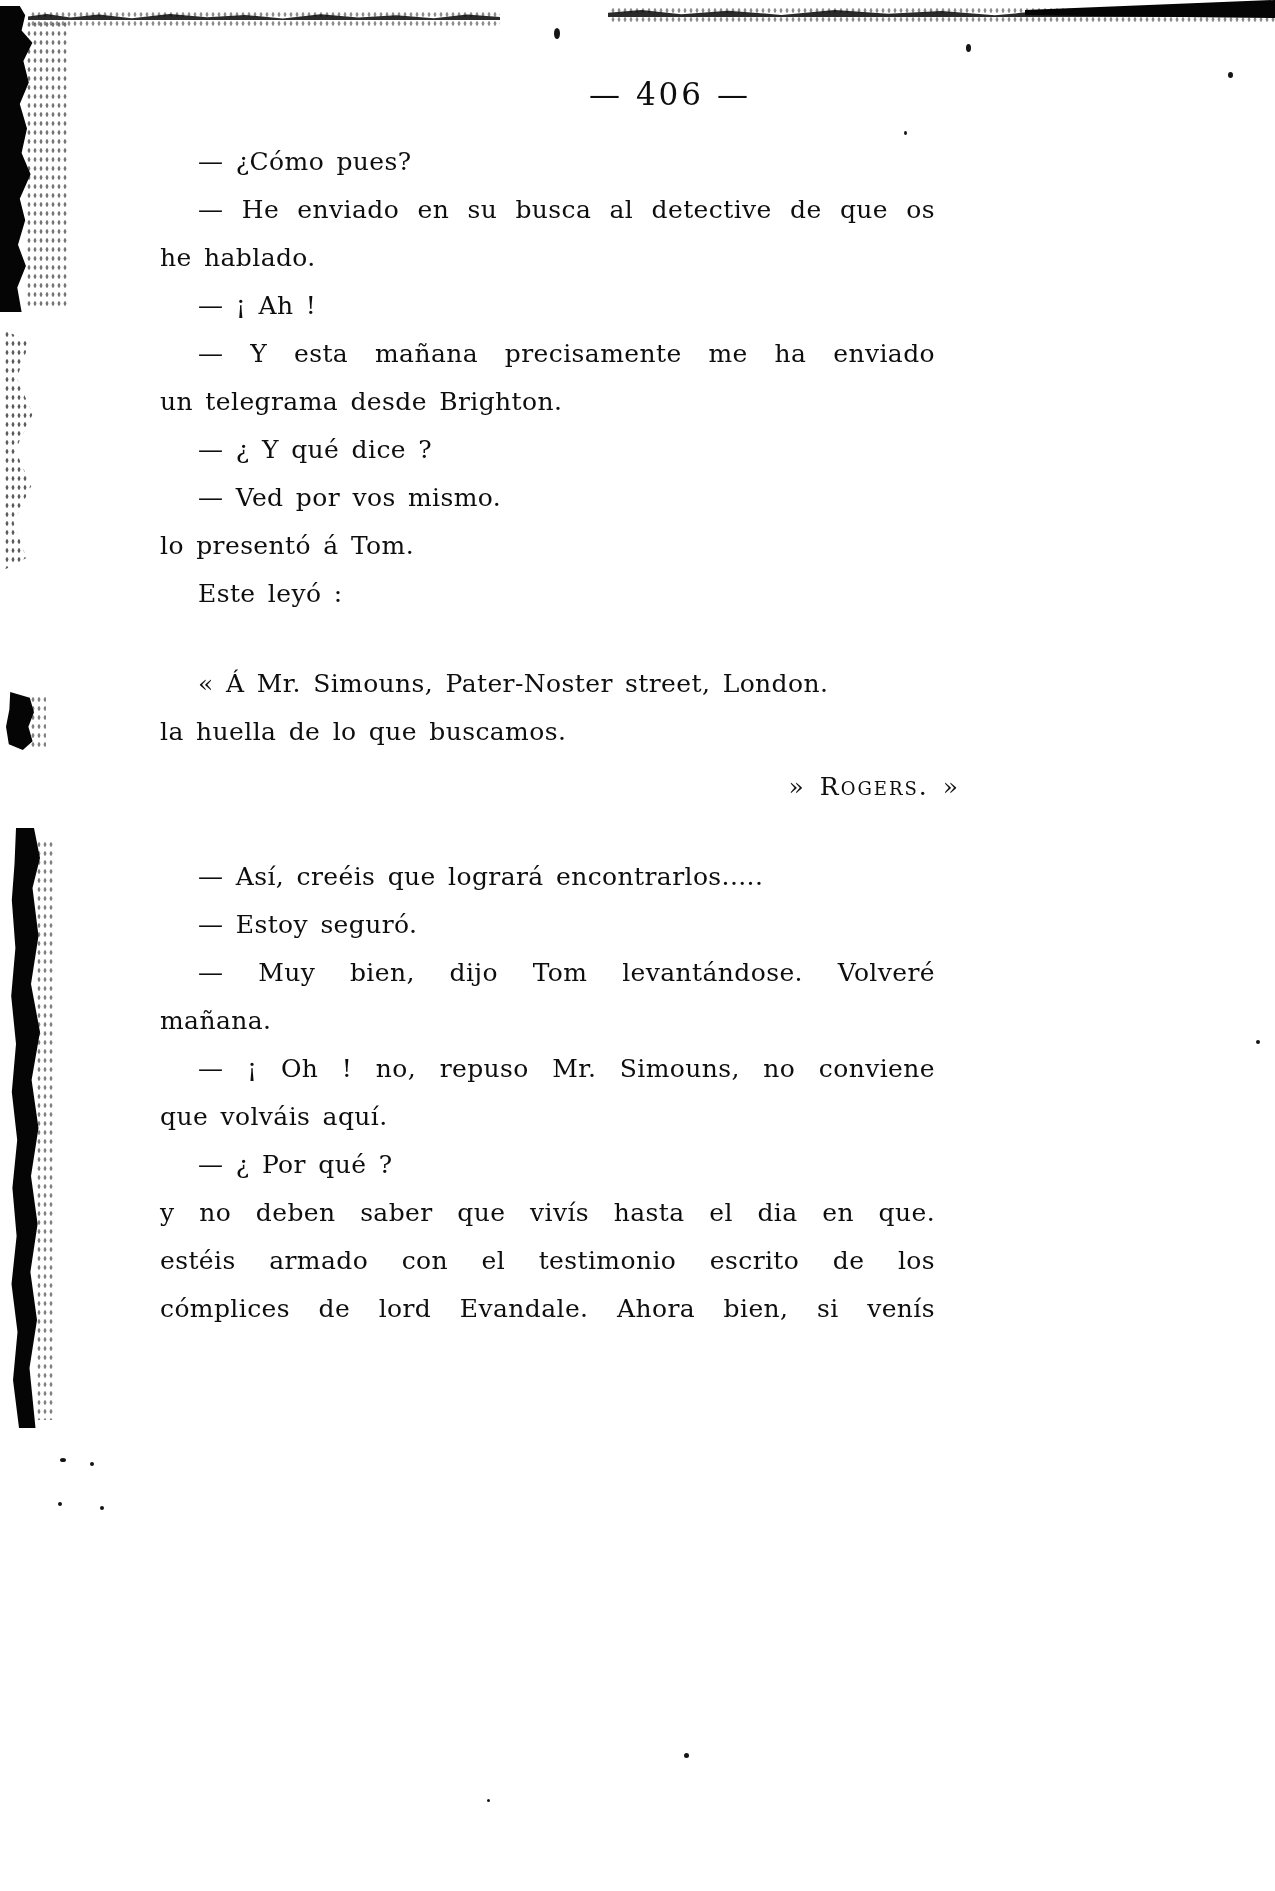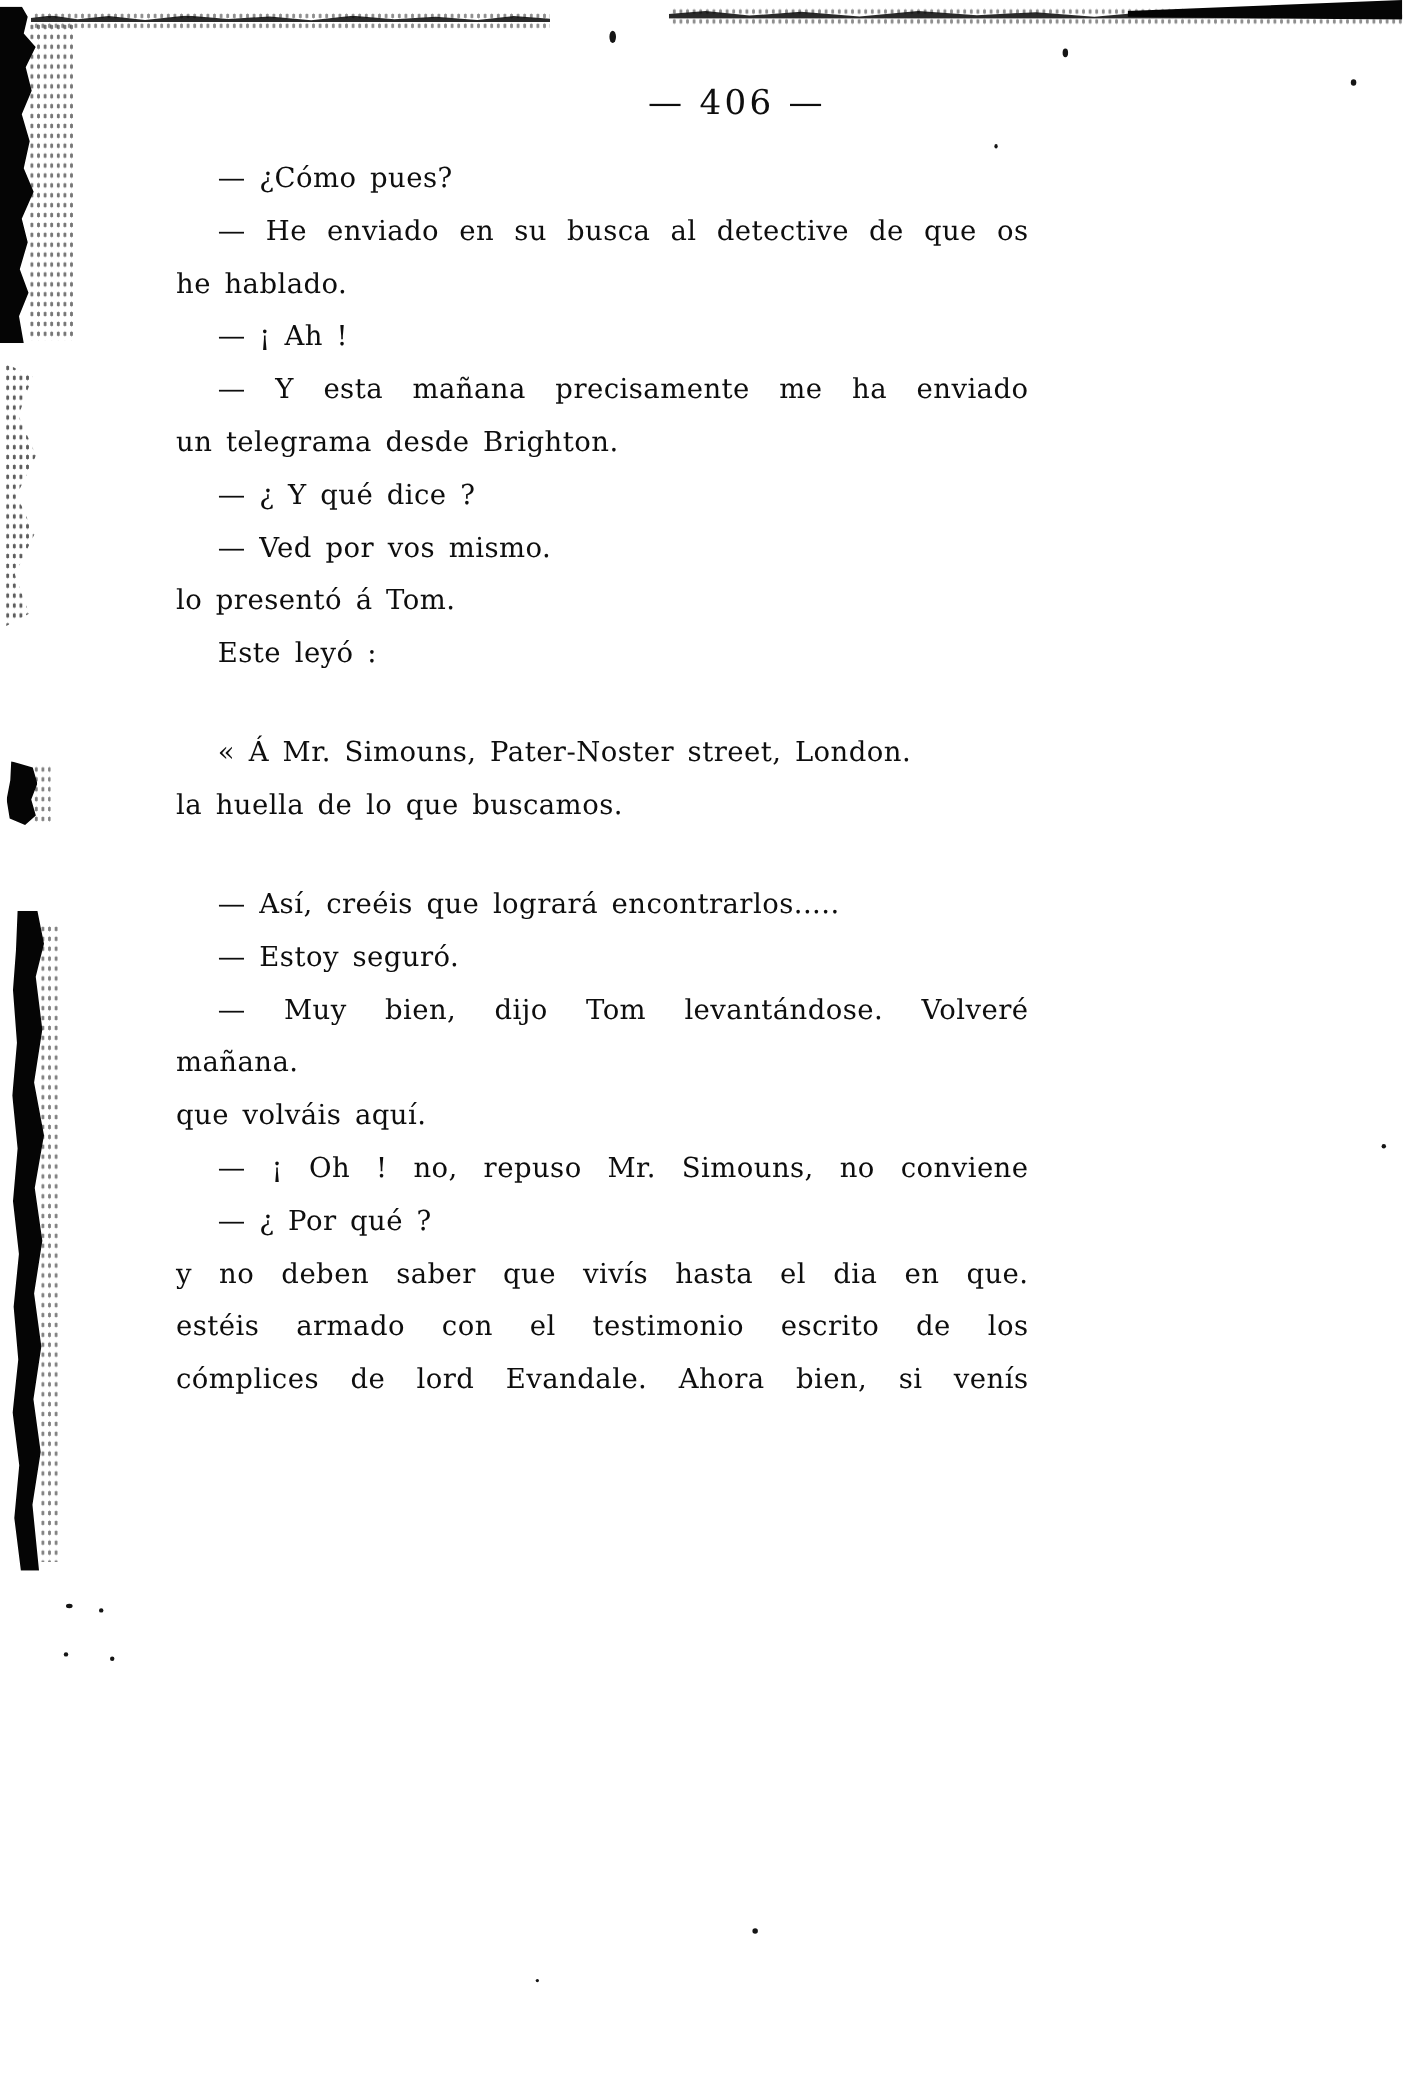--- a/index.html
+++ b/index.html
@@ -147,25 +147,26 @@
       <div class="line">he hablado.</div>
       <div class="line indent">— ¡ Ah !</div>
       <div class="line indent fill">— Y esta mañana precisamente me ha enviado</div>
       <div class="line">un telegrama desde Brighton.</div>
       <div class="line indent">— ¿ Y qué dice ?</div>
       <div class="line indent">— Ved por vos mismo.</div>
       <div class="line">lo presentó á Tom.</div>
       <div class="line indent">Este leyó :</div>
       <div class="line indent gap-large">« Á Mr. Simouns, Pater-Noster street, London.</div>
       <div class="line">la huella de lo que buscamos.</div>
+      <div class="line right smallcaps gap-small">» Rogers. »</div>
       <div class="line indent gap-large">— Así, creéis que logrará encontrarlos.....</div>
       <div class="line indent">— Estoy seguró.</div>
       <div class="line indent fill">— Muy bien, dijo Tom levantándose. Volveré</div>
       <div class="line">mañana.</div>
+      <div class="line indent fill">— ¡ Oh ! no, repuso Mr. Simouns, no conviene</div>
       <div class="line">que volváis aquí.</div>
-      <div class="line indent fill">— ¡ Oh ! no, repuso Mr. Simouns, no conviene</div>
       <div class="line indent">— ¿ Por qué ?</div>
       <div class="line fill">y no deben saber que vivís hasta el dia en que.</div>
       <div class="line fill">estéis armado con el testimonio escrito de los</div>
       <div class="line fill">cómplices de lord Evandale. Ahora bien, si venís</div>
     </div>
 
 </div>
 
 </body></html>

